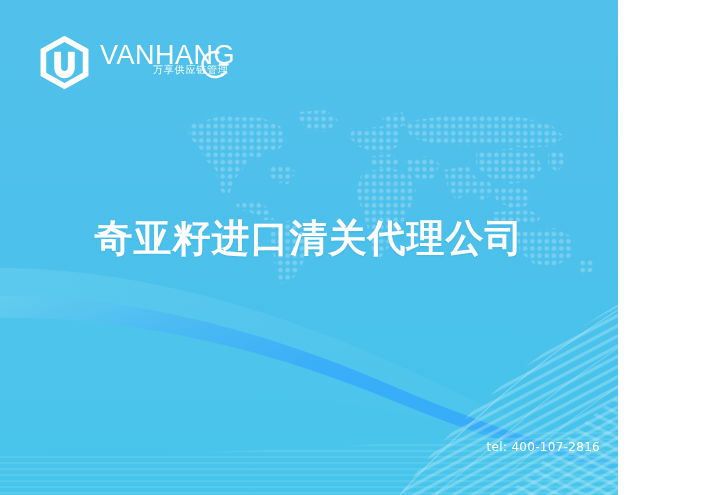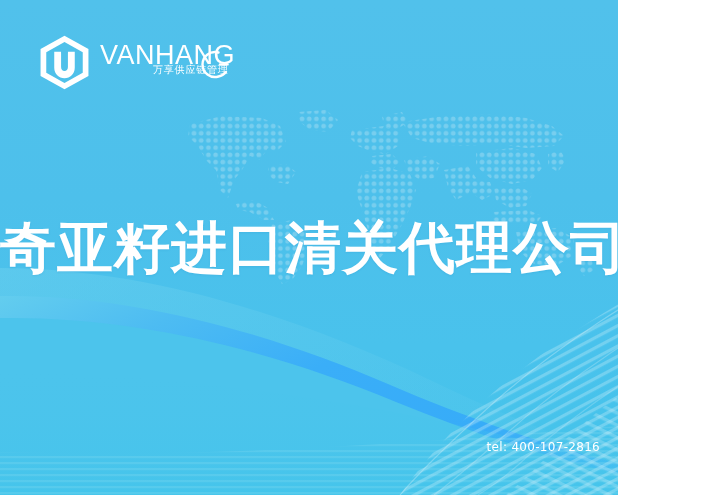--- a/index.html
+++ b/index.html
@@ -91,21 +91,21 @@
   }
 
   
   .headline {
     position: absolute;
     left: 0;
     right: 0;
     top: 219px;
     text-align: center;
     color: #ffffff;
-    font-size: 56px;
+    font-size: 38px;
     font-weight: bold;
     letter-spacing: 1px;
     line-height: 1.05;
     white-space: nowrap;
     font-family: "DejaVu Sans", "Liberation Sans", sans-serif;
     text-shadow: 0 1px 2px rgba(40,140,200,0.18);
   }
 
   
   .phone {

